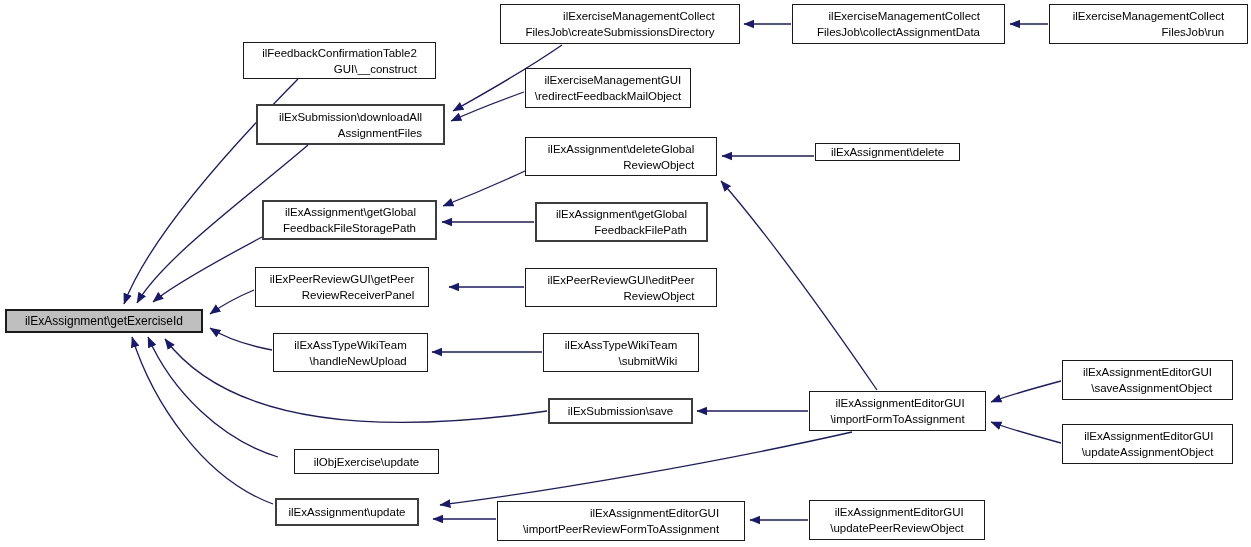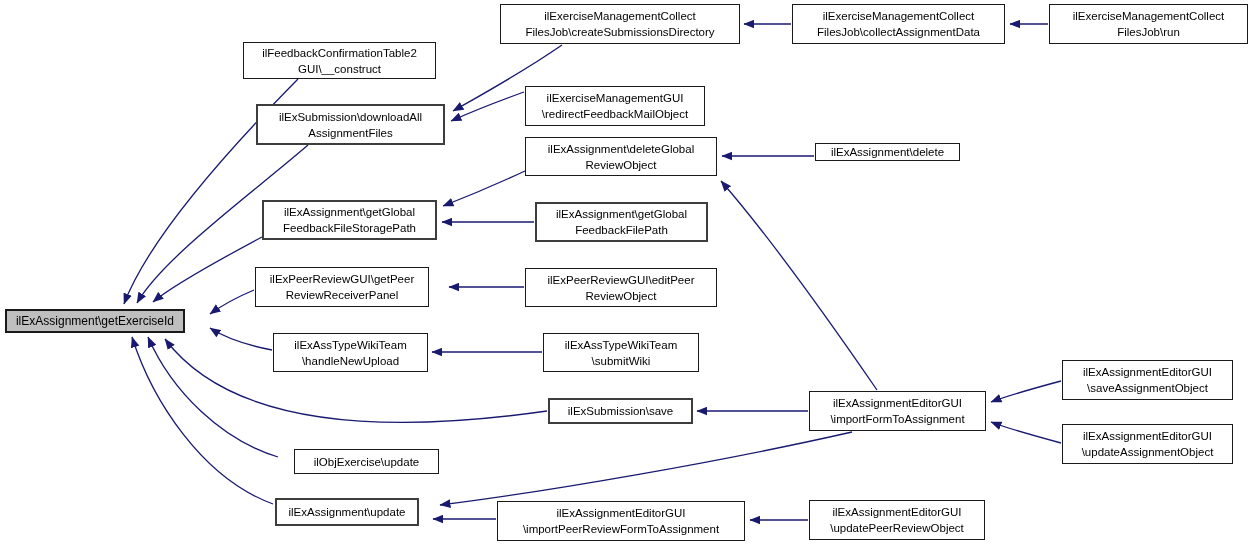--- a/index.html
+++ b/index.html
@@ -12,21 +12,21 @@
   }
   #edges{position:absolute;left:0;top:0;width:1251px;height:547px;}
   .node{
     position:absolute;
     box-sizing:border-box;
     background:#ffffff;
     border:1px solid #1a1a1a;
     color:#000000;
     font-size:11.5px;
     line-height:16px;
-    text-align:center;
+    text-align:right;
     display:flex;
     align-items:center;
     justify-content:center;
     white-space:pre-line;
     cursor:pointer;
   }
   .node.thick{border-width:2px;border-color:#3d3d3d;}
   .node.main{
     background:#bfbfbf;
     border:2px solid #1a1a1a;
@@ -65,21 +65,21 @@
       <path d="M542,352 L432,352" marker-end="url(#arrow)"></path>
       <path d="M808,411 L697,411" marker-end="url(#arrow)"></path>
       <path d="M1061,381 C1035,388 1009,395 991,402" marker-end="url(#arrow)"></path>
       <path d="M1061,443 C1035,436 1009,429 991,422" marker-end="url(#arrow)"></path>
       <path d="M852,432 C720,462 545,492 440,505" marker-end="url(#arrow)"></path>
       <path d="M496,519 L433,519" marker-end="url(#arrow)"></path>
       <path d="M808,520 L750,520" marker-end="url(#arrow)"></path>
     </g>
   </svg>
 
-  <div class="node main" style="left:5px;top:309px;width:180px;height:24px">ilExAssignment\getExerciseId</div>
+  <div class="node main" style="left:5px;top:309px;width:198px;height:24px">ilExAssignment\getExerciseId</div>
 
   <div class="node" style="left:243px;top:42px;width:193px;height:37px">ilFeedbackConfirmationTable2
 GUI\__construct</div>
 
   <div class="node thick" style="left:256px;top:104px;width:189px;height:41px">ilExSubmission\downloadAll
 AssignmentFiles</div>
 
   <div class="node thick" style="left:262px;top:200px;width:175px;height:40px">ilExAssignment\getGlobal
 FeedbackFileStoragePath</div>
 
@@ -95,21 +95,21 @@
 
   <div class="node" style="left:500px;top:4px;width:240px;height:40px">ilExerciseManagementCollect
 FilesJob\createSubmissionsDirectory</div>
 
   <div class="node" style="left:792px;top:4px;width:213px;height:40px">ilExerciseManagementCollect
 FilesJob\collectAssignmentData</div>
 
   <div class="node" style="left:1049px;top:4px;width:199px;height:40px">ilExerciseManagementCollect
 FilesJob\run</div>
 
-  <div class="node" style="left:525px;top:86px;width:180px;height:40px">ilExerciseManagementGUI
+  <div class="node" style="left:525px;top:68px;width:166px;height:40px">ilExerciseManagementGUI
 \redirectFeedbackMailObject</div>
 
   <div class="node" style="left:525px;top:137px;width:192px;height:39px">ilExAssignment\deleteGlobal
 ReviewObject</div>
 
   <div class="node" style="left:815px;top:143px;width:145px;height:18px">ilExAssignment\delete</div>
 
   <div class="node thick" style="left:535px;top:202px;width:173px;height:40px">ilExAssignment\getGlobal
 FeedbackFilePath</div>
 

